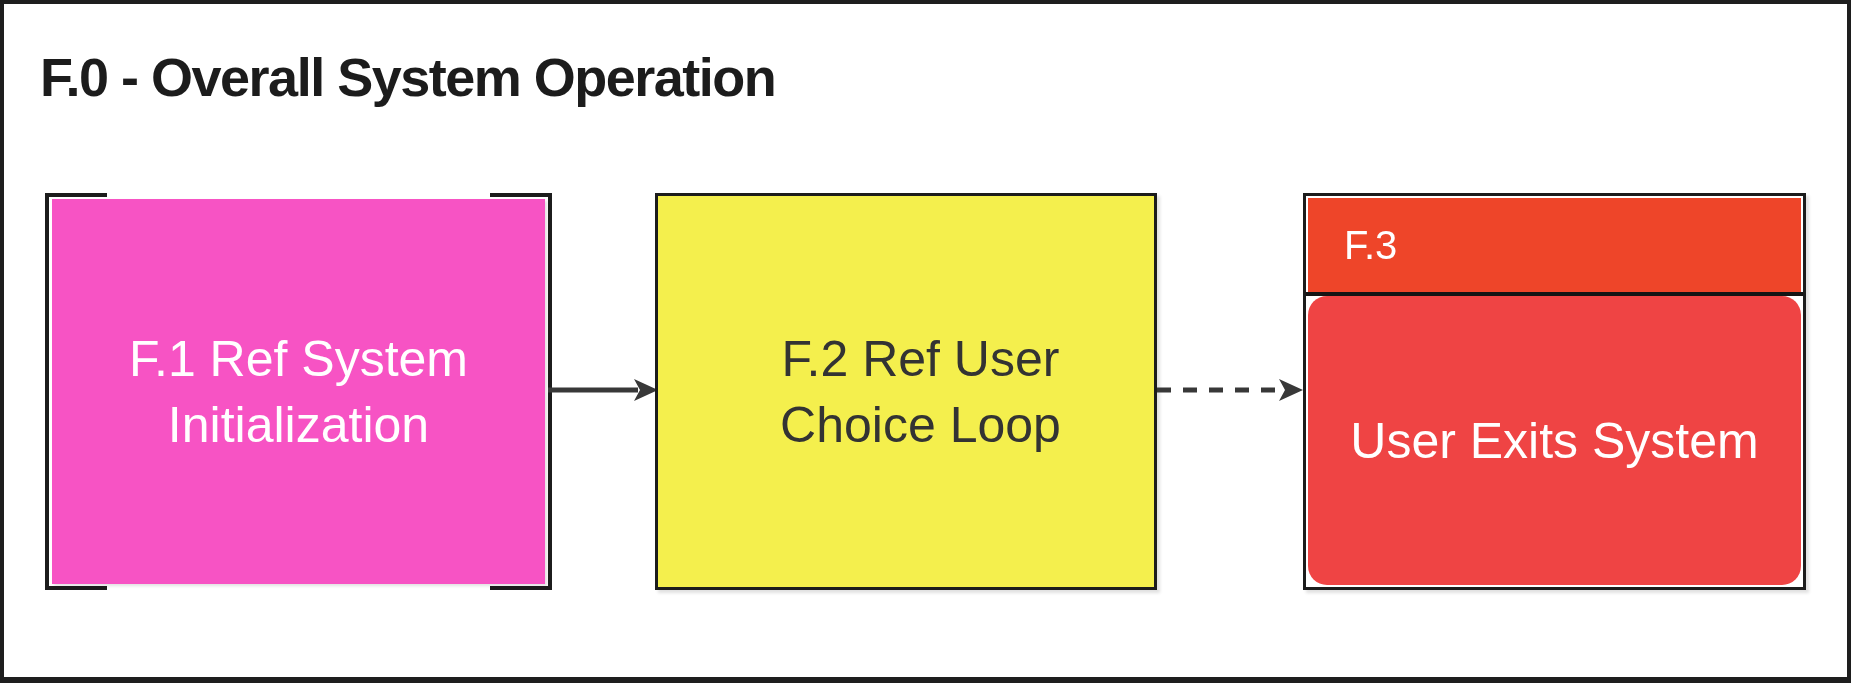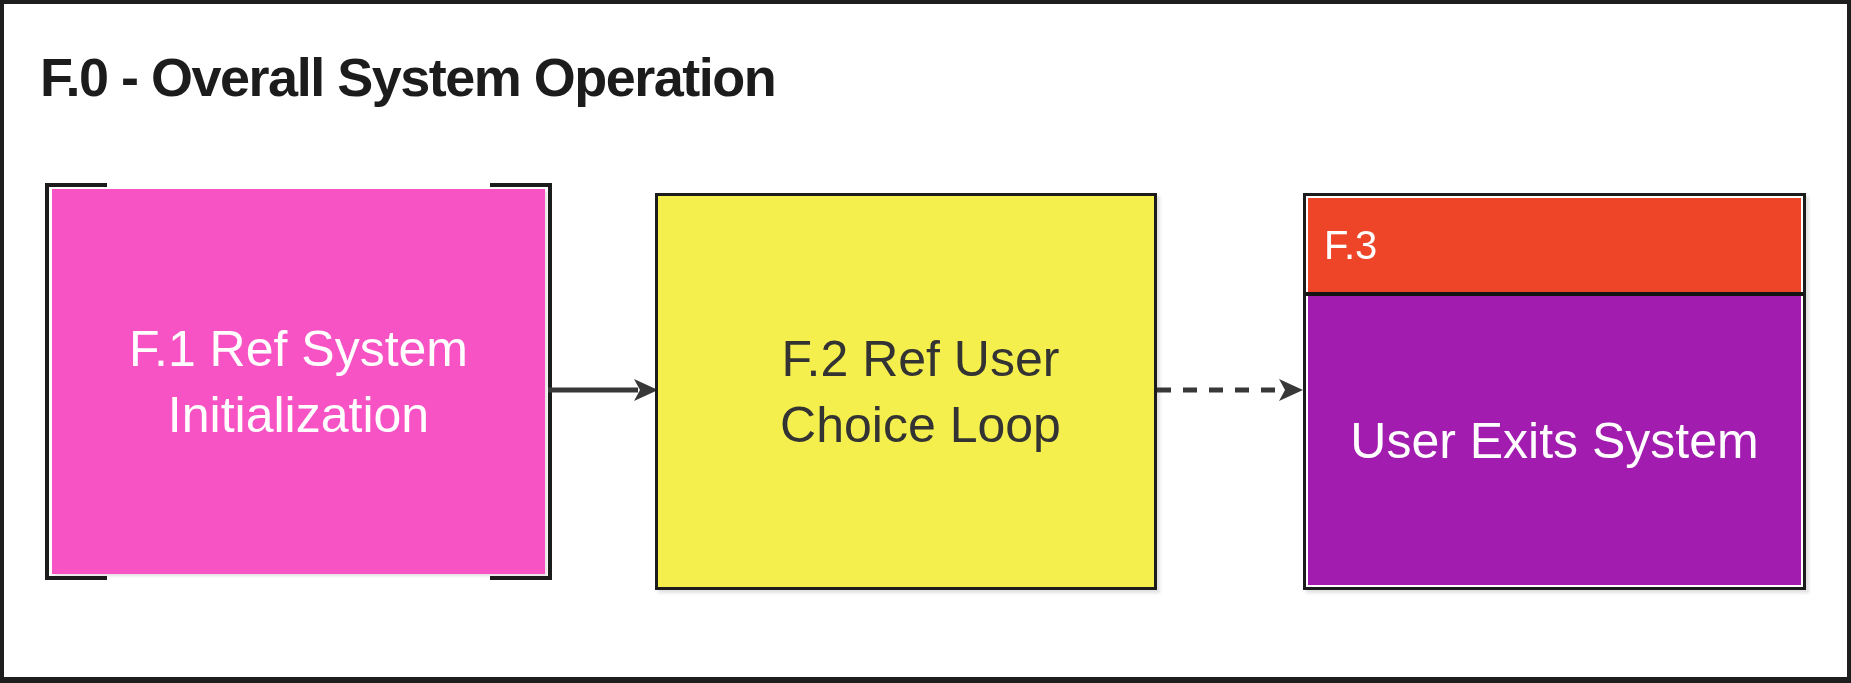--- a/index.html
+++ b/index.html
@@ -39,21 +39,21 @@
   }
   .node-label {
     font-size: 50px;
     line-height: 1.32;
     text-align: center;
     white-space: pre-line;
   }
   
   .node-bracket {
     left: 45px;
-    top: 183px;
+    top: 193px;
     width: 507px;
     height: 397px;
   }
   .bracket {
     position: absolute;
     top: 0;
     bottom: 0;
     width: 62px;
     box-sizing: border-box;
   }
@@ -109,35 +109,36 @@
     flex-direction: column;
     padding: 2px;
     box-shadow: 3px 3px 3px rgba(0,0,0,0.12);
   }
   .container-title-band {
     flex: 0 0 94px;
     background: #EE4529;
     color: #ffffff;
     display: flex;
     align-items: center;
-    padding-left: 16px;
+    padding-left: 36px;
     font-size: 40px;
   }
   .container-sep {
     flex: 0 0 4px;
     background: #141414;
     margin: 0 -2px;
   }
   .container-body {
     flex: 1 1 auto;
-    background: #a21caf;
+    background: #ef4444;
     color: #ffffff;
     display: flex;
     align-items: center;
     justify-content: center;
+    border-radius: 19px;
   }
   
   .edge {
     position: absolute;
     display: block;
   }
   .edge-solid {
     left: 548px;
     top: 377px;
   }

